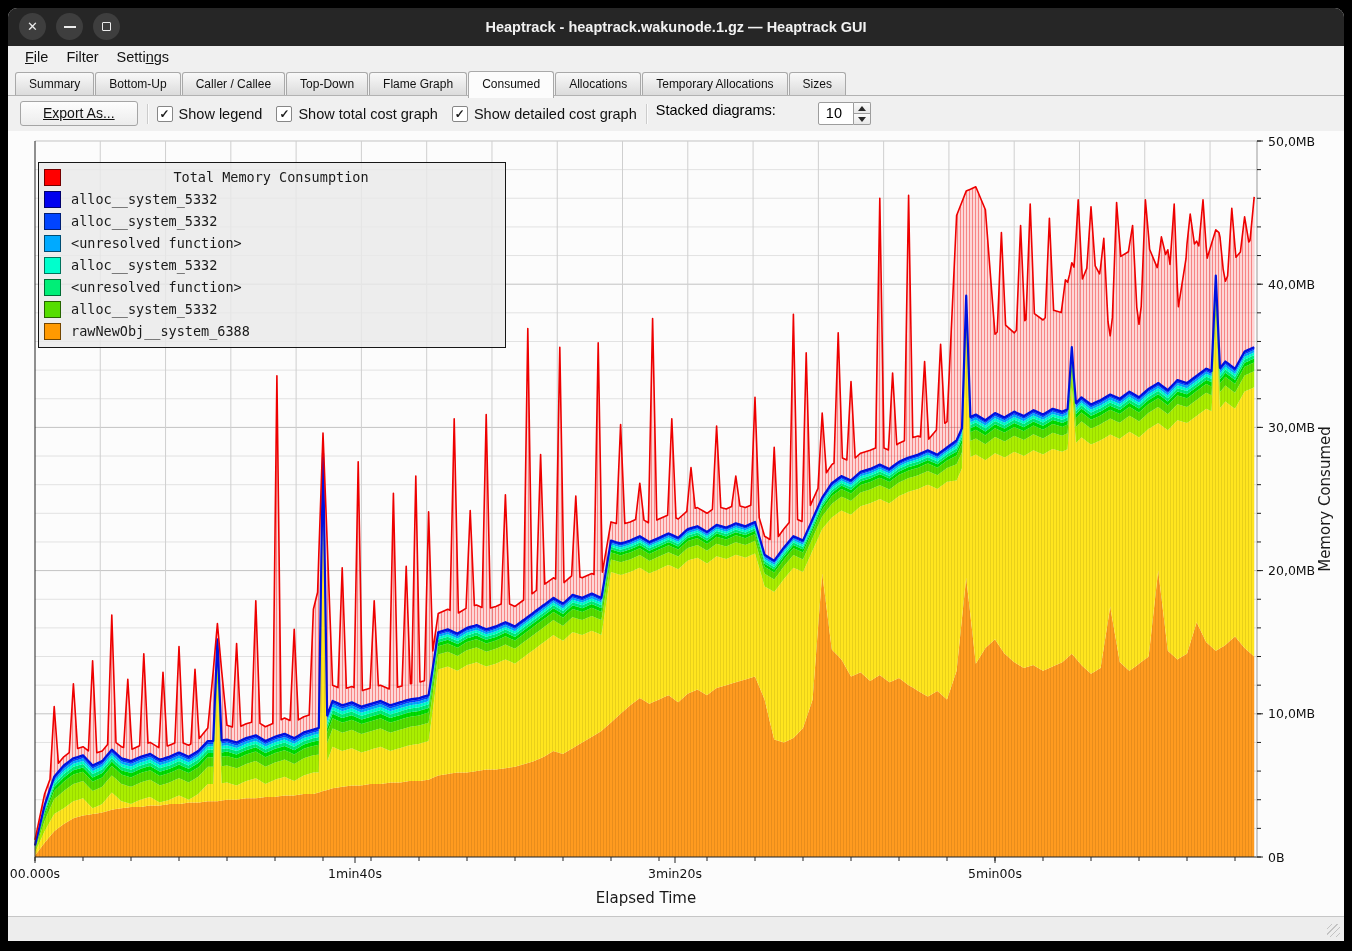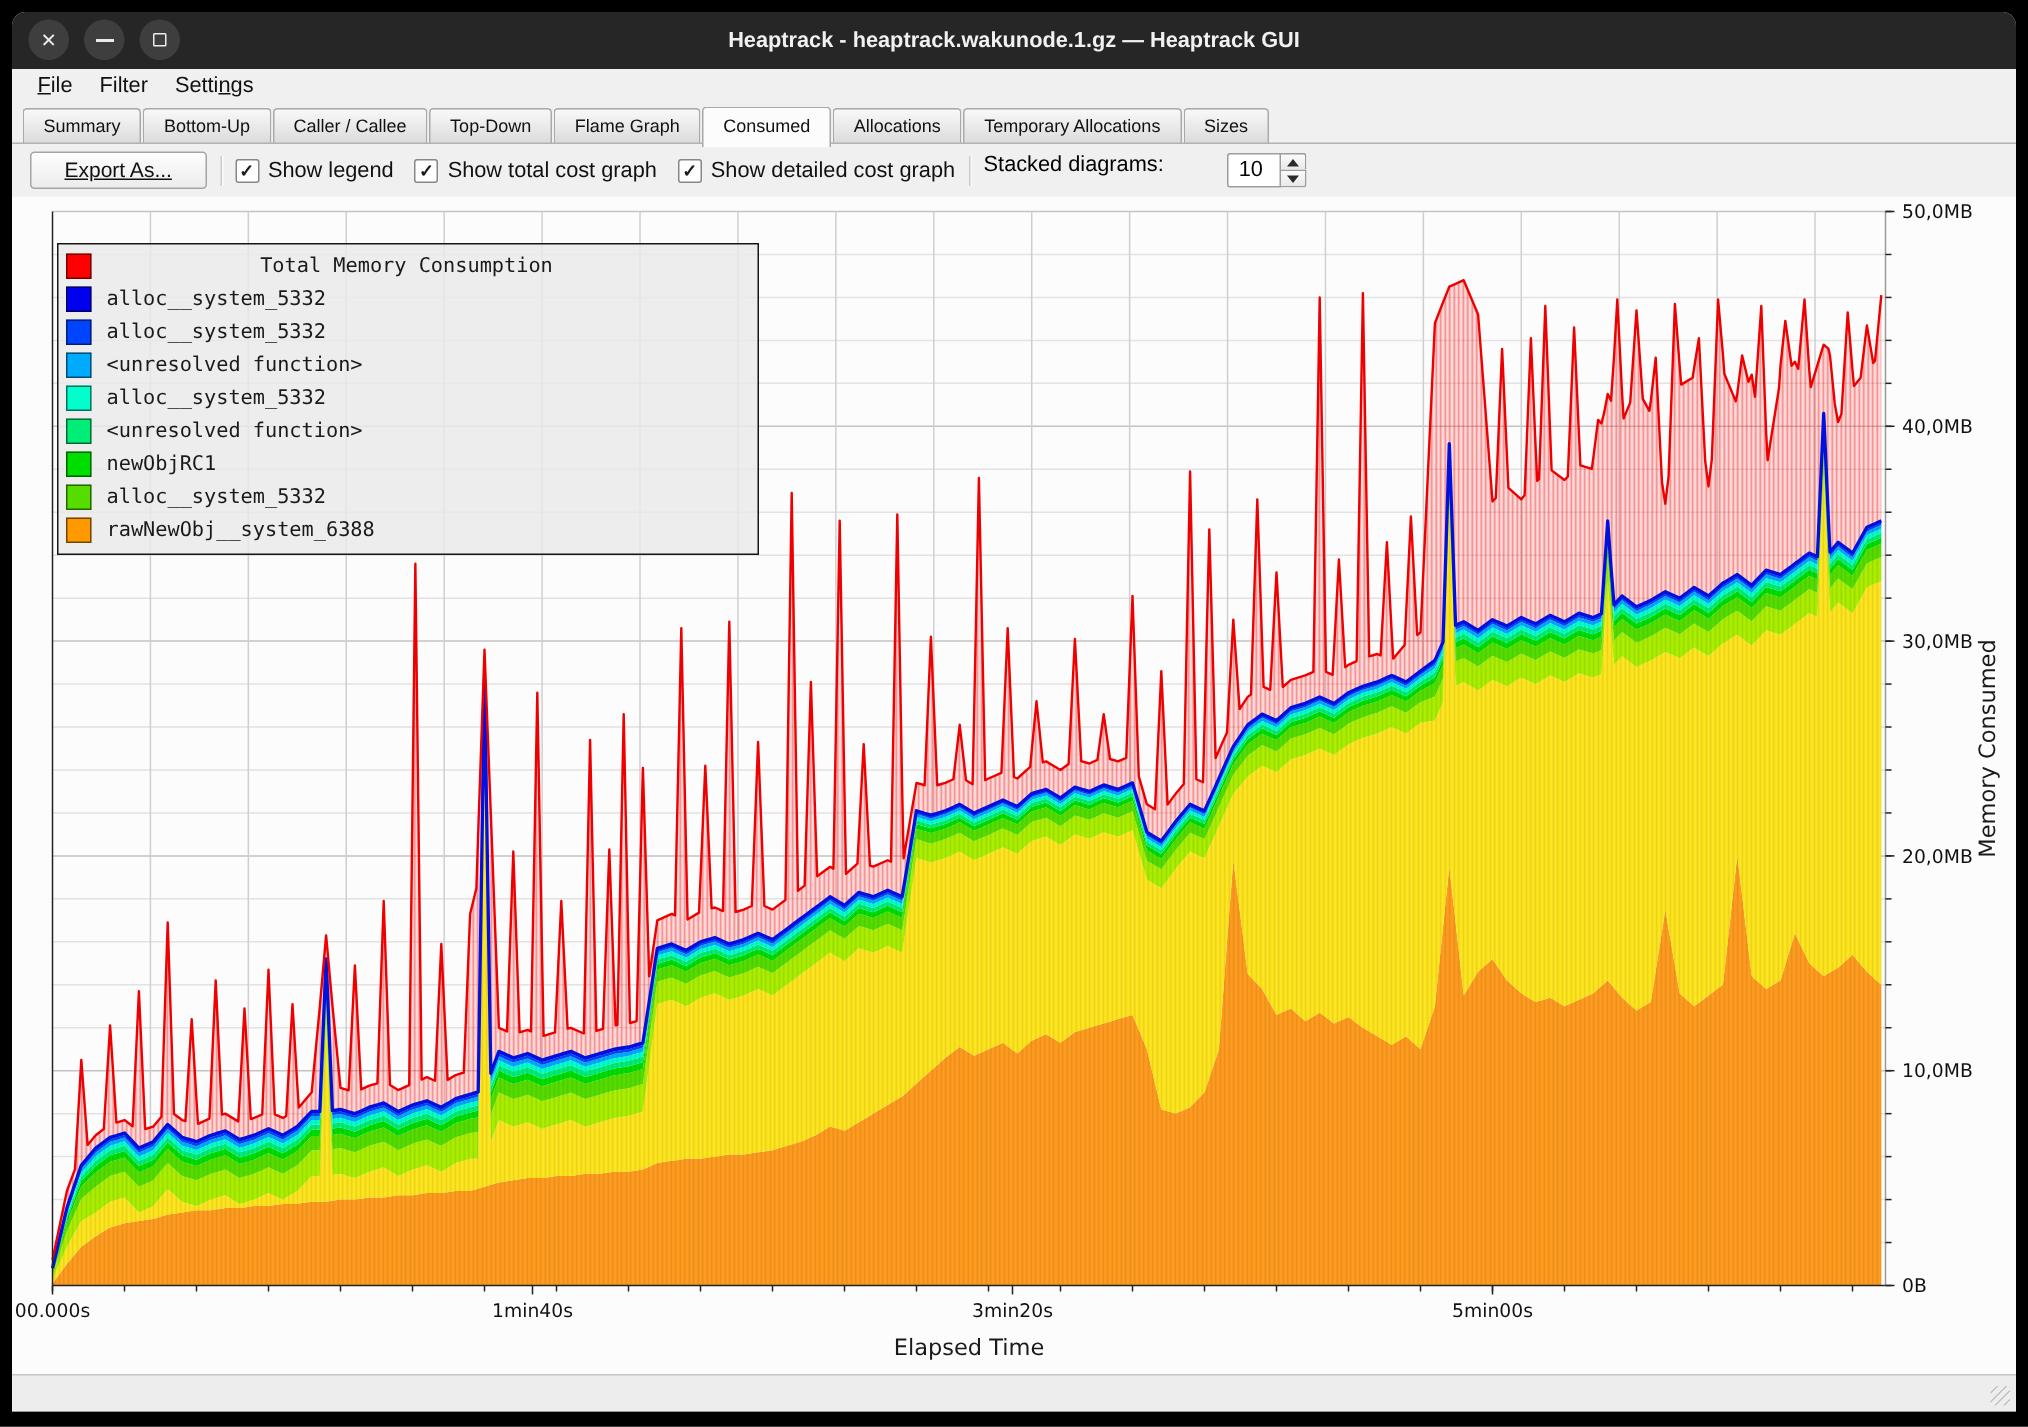--- a/index.html
+++ b/index.html
@@ -279,24 +279,20 @@
         </div>
         <div class="lrow">
           <span class="lswatch" style="background: rgb(0, 255, 204);"></span>
           <span>alloc__system_5332</span>
         </div>
         <div class="lrow">
           <span class="lswatch" style="background: rgb(0, 238, 119);"></span>
           <span>&lt;unresolved function&gt;</span>
         </div>
         <div class="lrow">
-          <span class="lswatch" style="background: rgb(0, 221, 0);"></span>
-          <span>newObjRC1</span>
-        </div>
-        <div class="lrow">
           <span class="lswatch" style="background: rgb(85, 221, 0);"></span>
           <span>alloc__system_5332</span>
         </div>
         <div class="lrow">
           <span class="lswatch" style="background: rgb(255, 153, 0);"></span>
           <span>rawNewObj__system_6388</span>
         </div>
       </div>
   </div>
 

